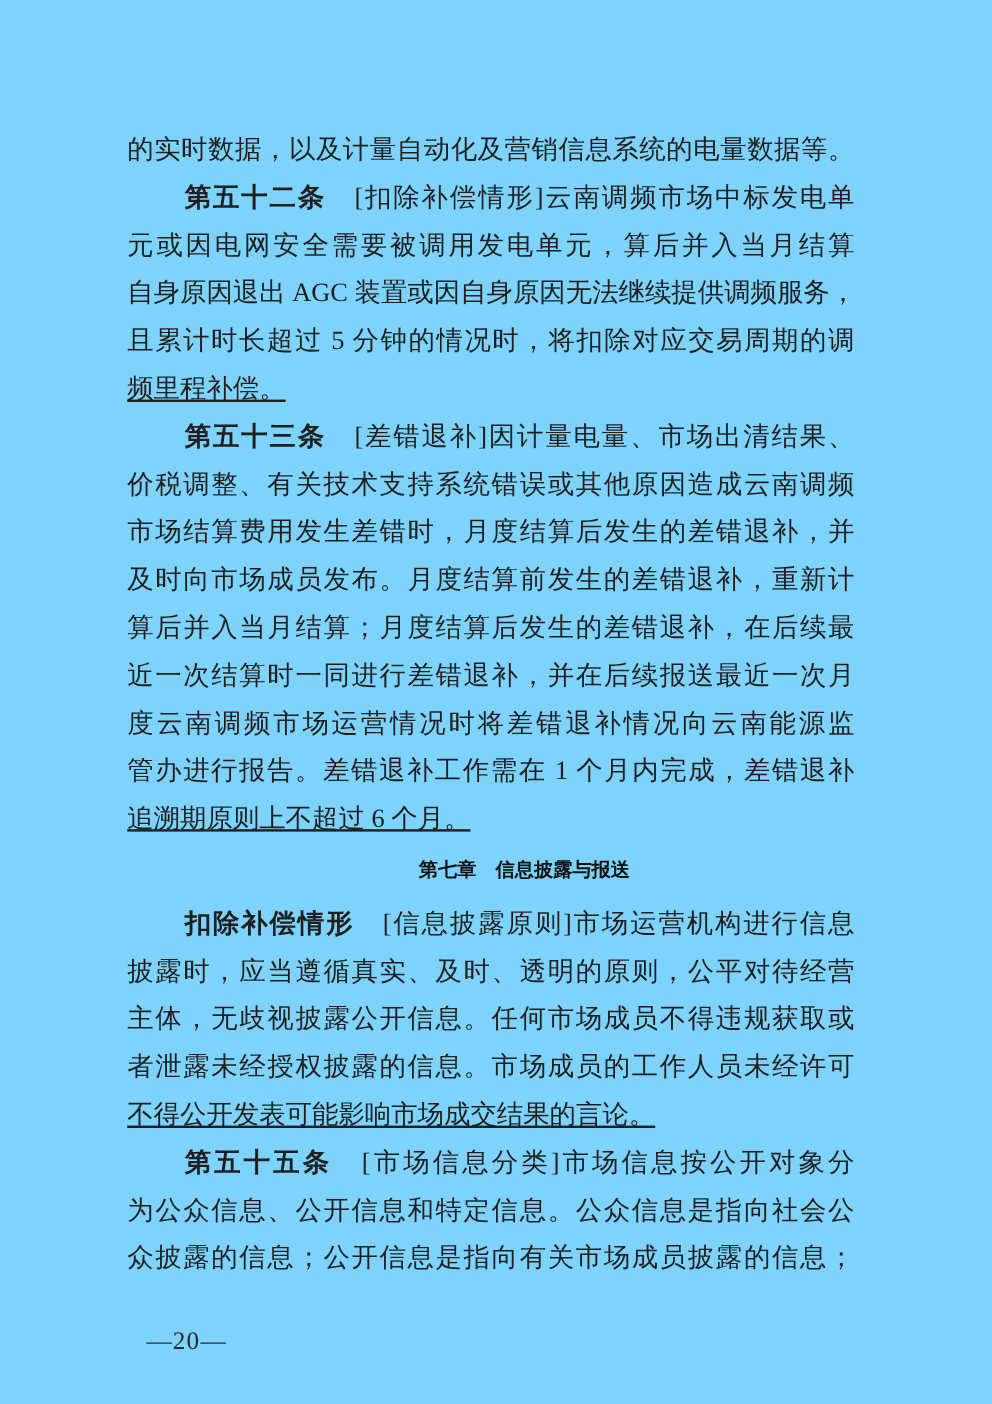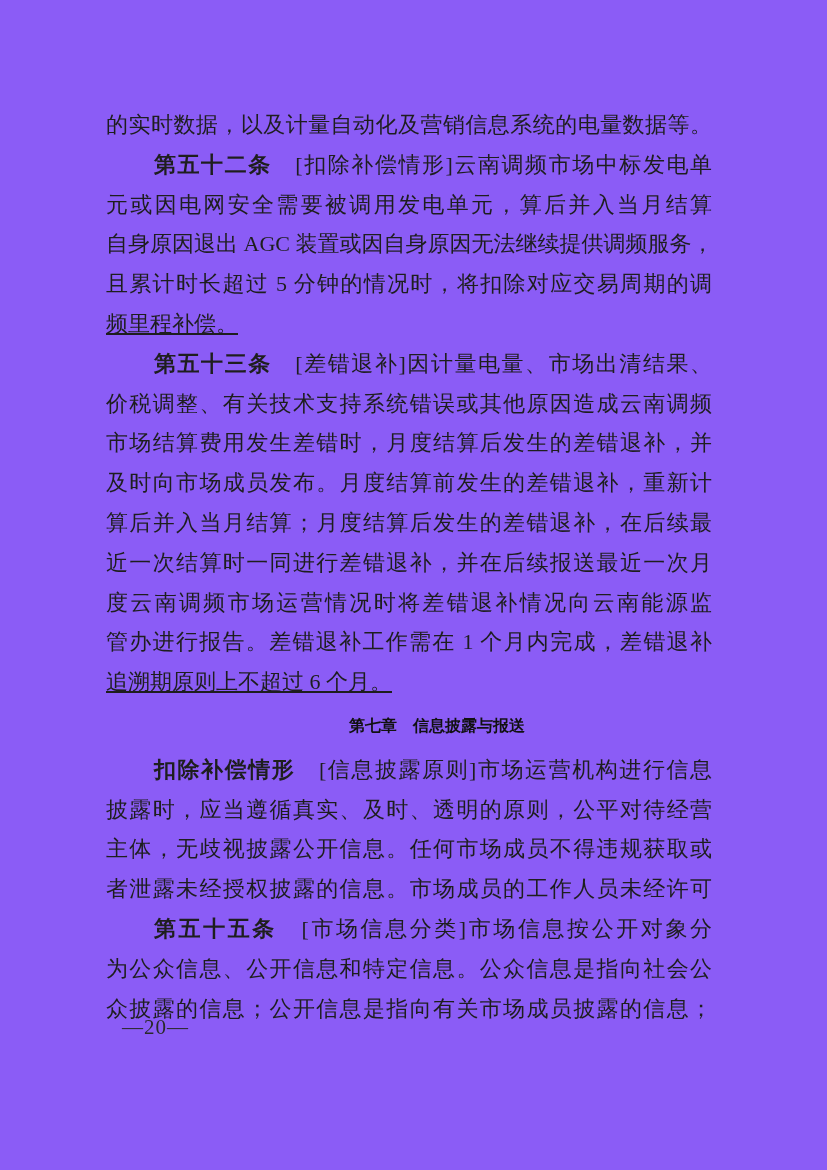--- a/index.html
+++ b/index.html
@@ -4,21 +4,21 @@
 <style>
   html, body {
     margin: 0;
     padding: 0;
     background: #ffffff;
   }
   .page {
     position: relative;
     width: 827px;
     height: 1170px;
-    background: #8b5cf6;
+    background: #7dd3fc;
     overflow: hidden;
     font-family: "Liberation Serif", "DejaVu Serif", serif;
     color: #1e1e1e;
   }
   .doc {
     position: absolute;
     left: 106px;
     top: 105px;
     width: 606px;
   }
@@ -50,21 +50,21 @@
     text-align: center;
     text-align-last: center;
     padding-left: 56px;
     margin-top: 4px;
     margin-bottom: 4px;
     color: #111111;
   }
   .page-num {
     position: absolute;
     left: 122px;
-    top: 1012px;
+    top: 1102px;
     font-size: 21px;
     line-height: 30px;
     color: #2a2a2a;
     letter-spacing: 1px;
   }
 </style>
 </head>
 <body>
 
 <div class="page">
@@ -82,18 +82,19 @@
       <div class="line">算后并入当月结算；月度结算后发生的差错退补，在后续最</div>
       <div class="line">近一次结算时一同进行差错退补，并在后续报送最近一次月</div>
       <div class="line">度云南调频市场运营情况时将差错退补情况向云南能源监</div>
       <div class="line">管办进行报告。差错退补工作需在 1 个月内完成，差错退补</div>
       <div class="line last">追溯期原则上不超过 6 个月。</div>
       <div class="line heading">第七章　信息披露与报送</div>
       <div class="line indent"><span class="art-num">扣除补偿情形</span>　[信息披露原则]市场运营机构进行信息</div>
       <div class="line">披露时，应当遵循真实、及时、透明的原则，公平对待经营</div>
       <div class="line">主体，无歧视披露公开信息。任何市场成员不得违规获取或</div>
       <div class="line">者泄露未经授权披露的信息。市场成员的工作人员未经许可</div>
+      <div class="line last">不得公开发表可能影响市场成交结果的言论。</div>
       <div class="line indent"><span class="art-num">第五十五条</span>　[市场信息分类]市场信息按公开对象分</div>
       <div class="line">为公众信息、公开信息和特定信息。公众信息是指向社会公</div>
       <div class="line">众披露的信息；公开信息是指向有关市场成员披露的信息；</div>
     </div>
   <div class="page-num">—20—</div>
 </div>
 
 </body></html>

